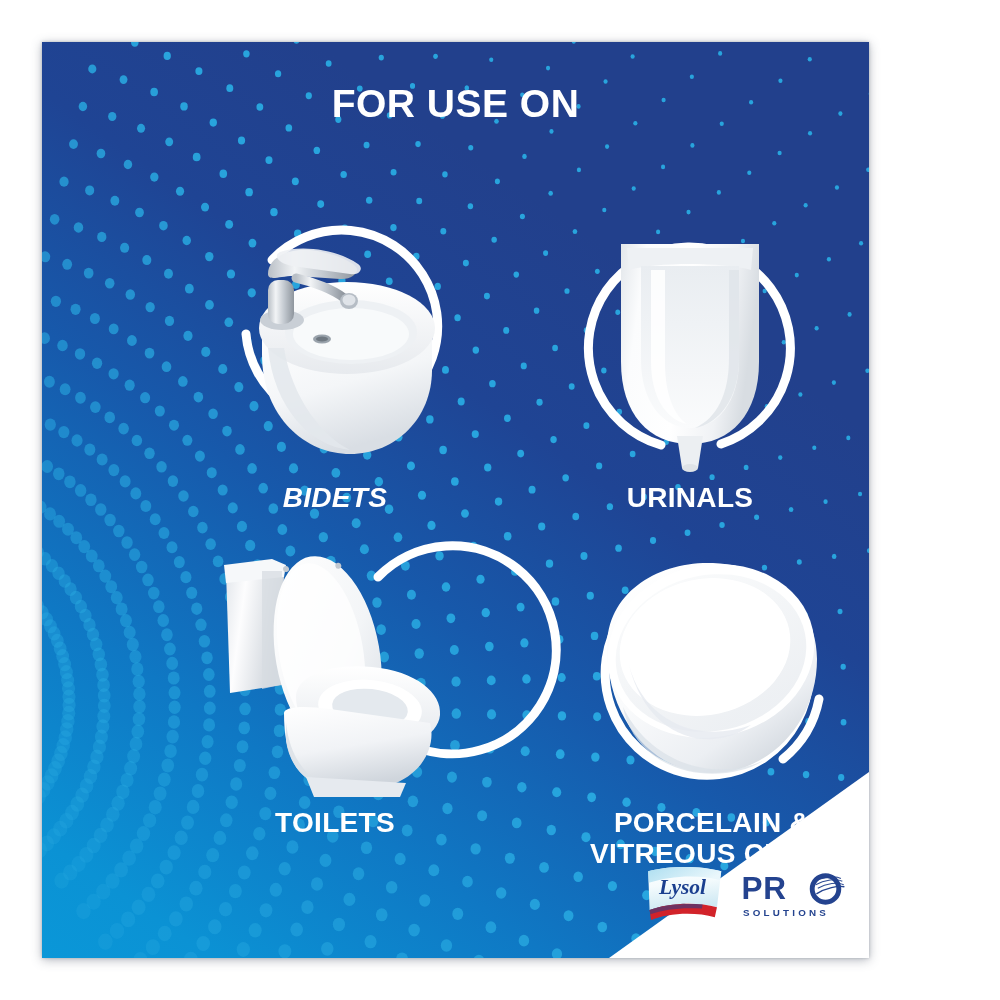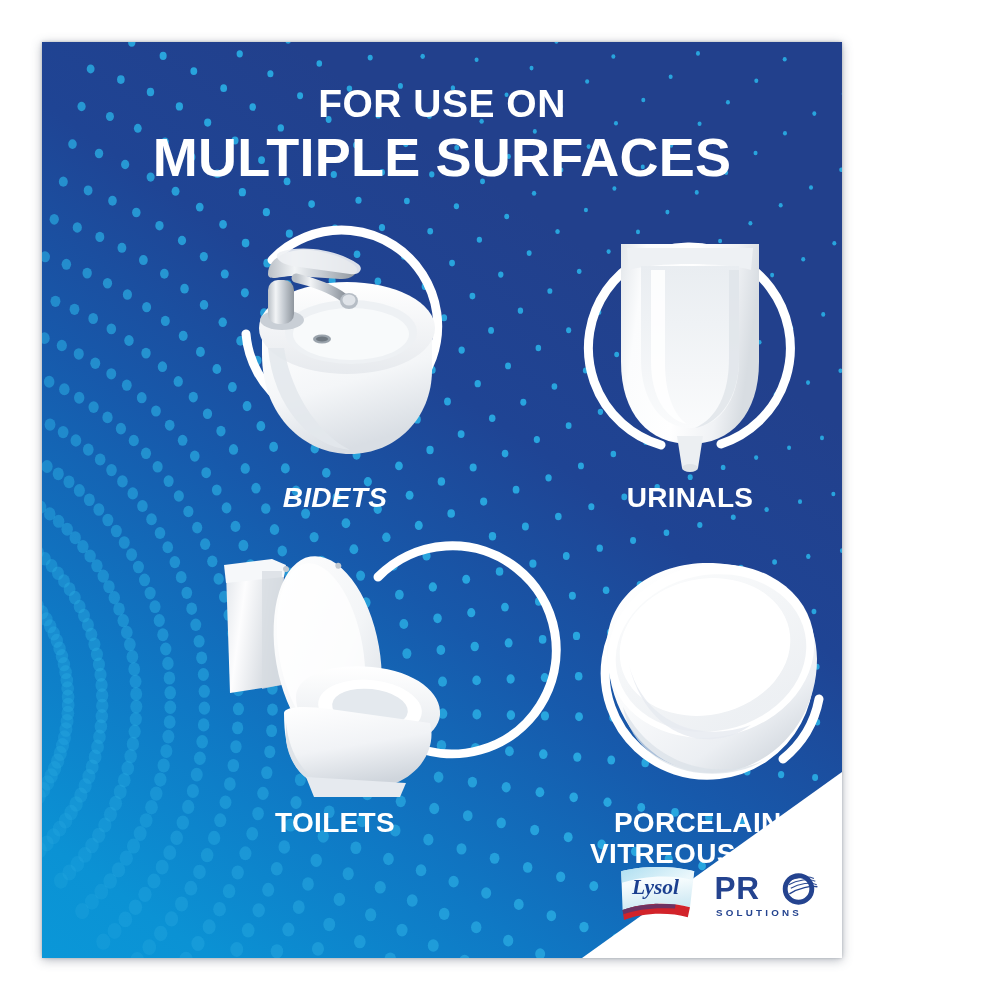--- a/index.html
+++ b/index.html
@@ -15,20 +15,21 @@
     background:#ffffff;
   }
   
   #poster{
     position:absolute;
     left:42px; top:42px;
     width:800px; height:916px;
     overflow:hidden;
     box-shadow:0 2px 10px rgba(90,100,115,.45), 0 0 3px rgba(90,100,115,.35);
     background:#737373;
+    padding-left:27px;
   }
   
   .bg-grad{
     position:absolute;inset:0;
     background:linear-gradient(215deg,
         #22408c 0%,
         #22408c 26%,
         #1f4494 42%,
         #1759ab 58%,
         #0f78c4 76%,
@@ -881,21 +882,20 @@
             <circle cx="883.0" cy="-4.3" r="2.30" opacity="0.95"></circle>
             <circle cx="918.0" cy="51.8" r="2.30" opacity="0.95"></circle>
           </g>
       </svg>
     </div>
 
     <div class="corner-triangle"></div>
 
     <div class="headline">
       <span class="l1">FOR USE ON</span>
-      <span class="l2">MULTIPLE SURFACES</span>
     </div>
 
     <div class="grid">
 
       <div class="card card-bidets">
         <div class="art">
           <div class="ringbox">
             <svg viewBox="0 0 250 250">
               <path d="M 62 38 A 96 96 0 1 1 36 112" fill="none" stroke="#ffffff" stroke-width="9" stroke-linecap="round"></path>
             </svg>

